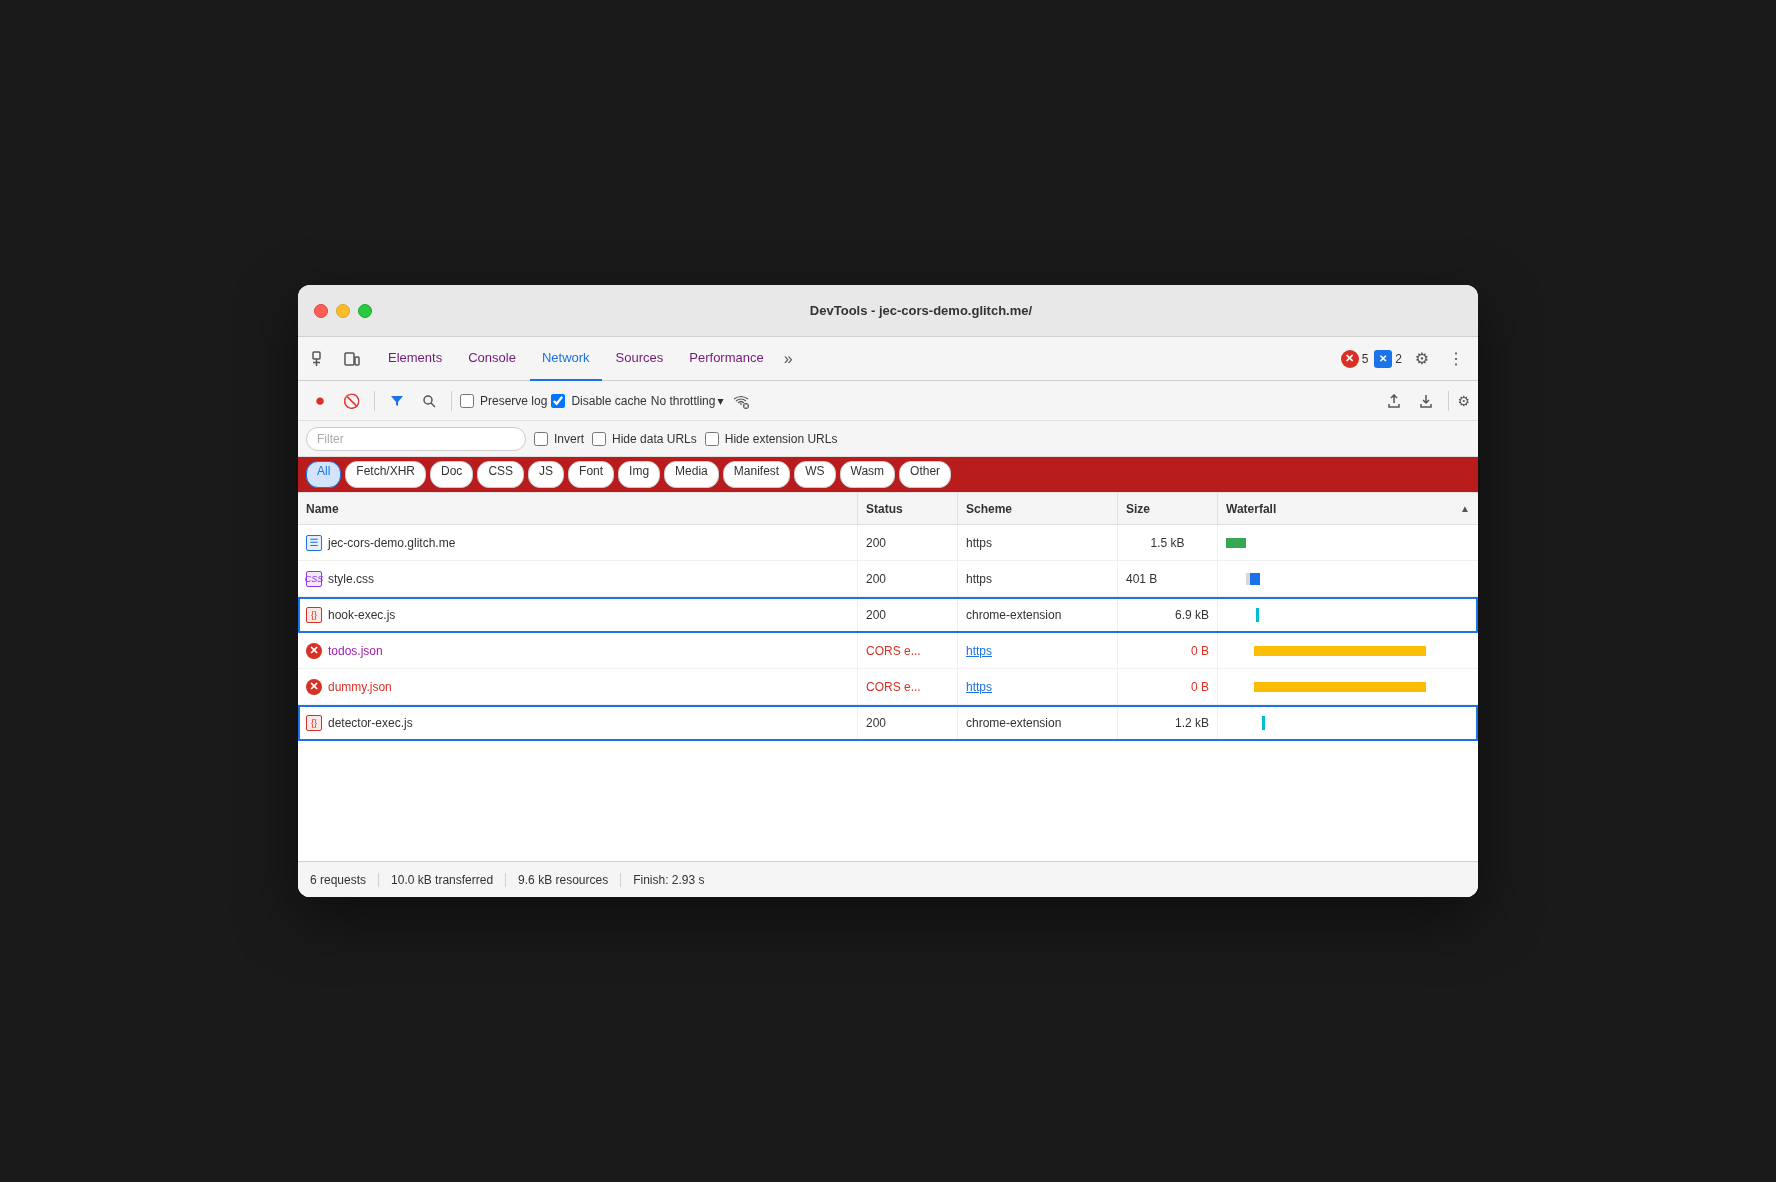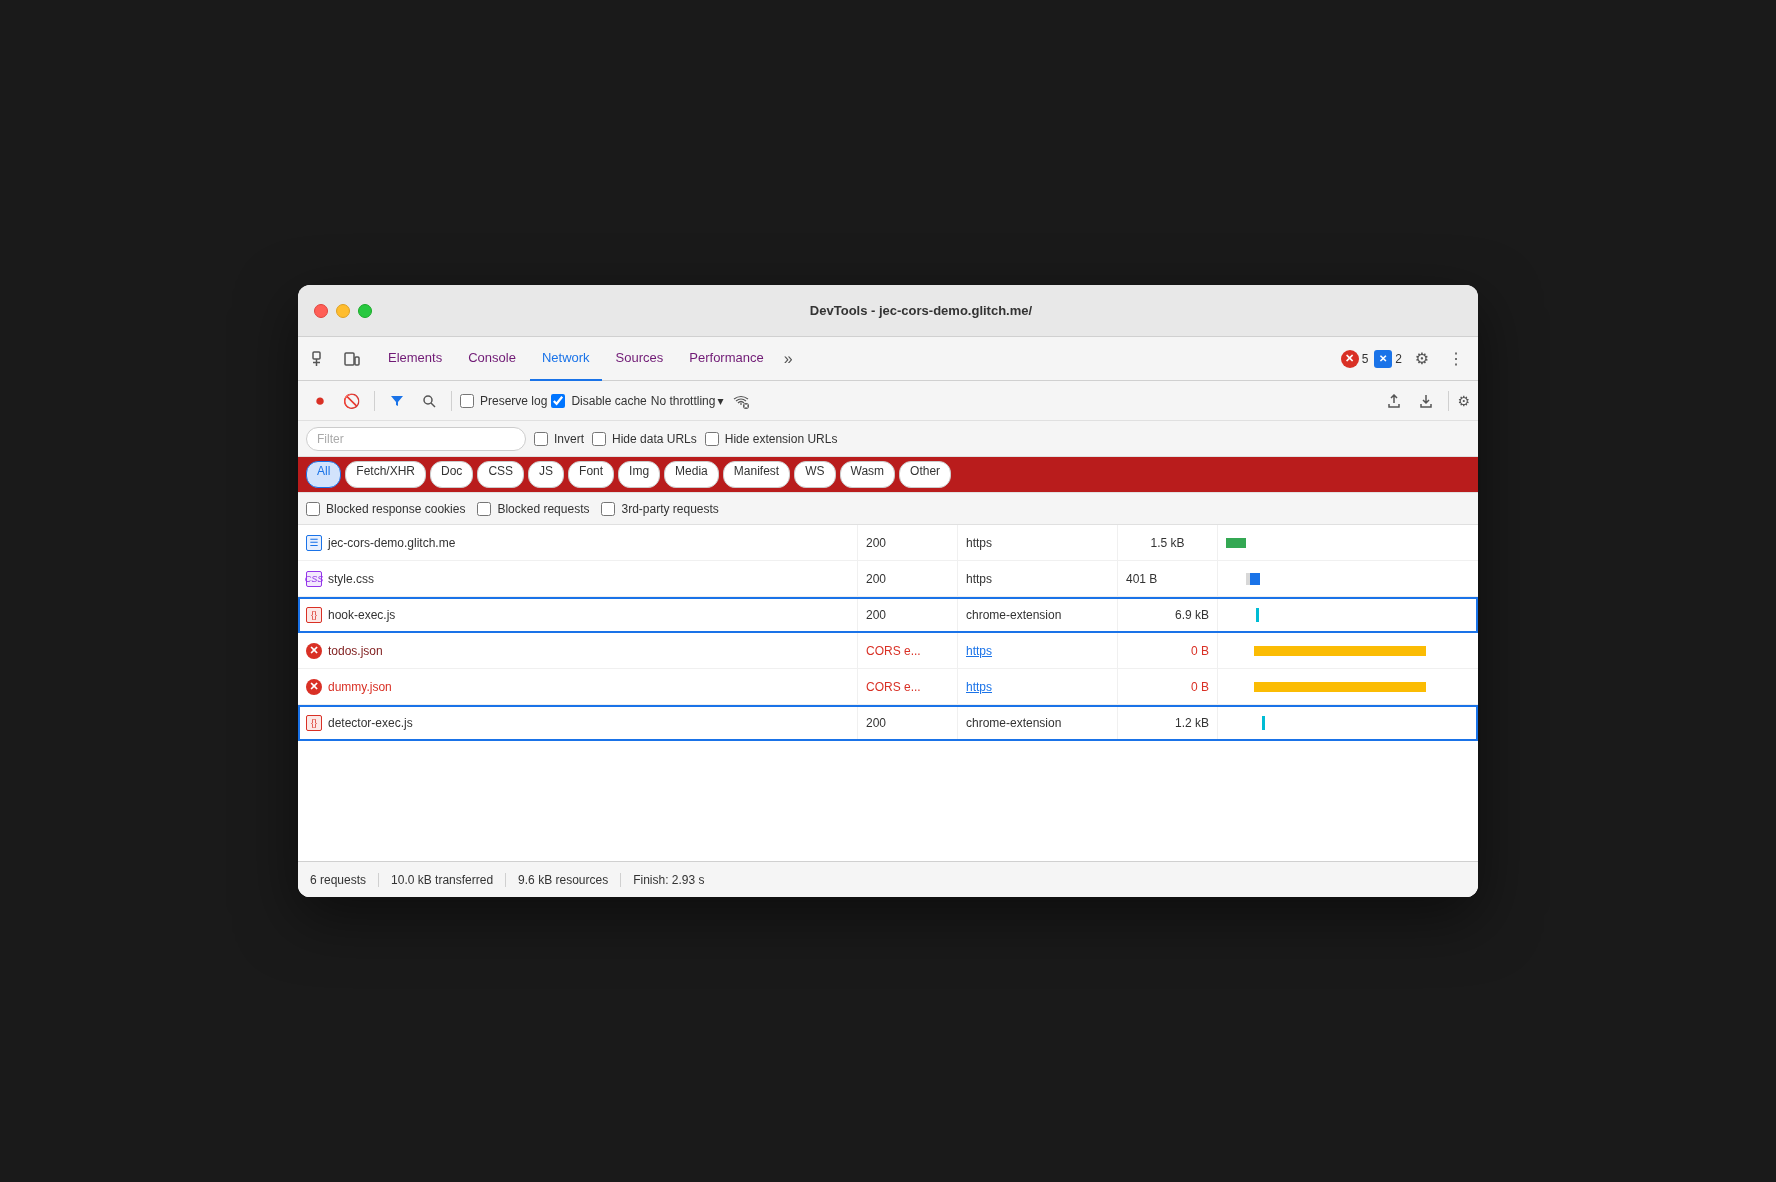--- a/index.html
+++ b/index.html
@@ -523,37 +523,41 @@
       <div class="filter-chip">JS</div>
       <div class="filter-chip">Font</div>
       <div class="filter-chip">Img</div>
       <div class="filter-chip">Media</div>
       <div class="filter-chip">Manifest</div>
       <div class="filter-chip">WS</div>
       <div class="filter-chip">Wasm</div>
       <div class="filter-chip">Other</div>
     </div>
 
-    <div class="extra-filters-row">
-      <label class="checkbox-label">
-        <input type="checkbox" style="">
-        <span>Blocked response cookies</span>
-      </label>
-      <label class="checkbox-label">
-        <input type="checkbox" style="">
-        <span>Blocked requests</span>
-      </label>
-      <label class="checkbox-label">
-        <input type="checkbox" style="">
-        <span>3rd-party requests</span>
-      </label>
-    </div>
 
     <div class="table-container">
 
+      <div class="table-header">
+        <div class="th">
+          <span>Name</span>
+        </div>
+        <div class="th">
+          <span>Status</span>
+        </div>
+        <div class="th">
+          <span>Scheme</span>
+        </div>
+        <div class="th">
+          <span>Size</span>
+        </div>
+        <div class="th">
+          <span>Waterfall</span>
+          <span class="sort-arrow">▲</span>
+        </div>
+      </div>
 
       <div class="table-row">
         <div class="td td-name">
           <div class="file-icon file-icon-html">☰</div>
           <span>jec-cors-demo.glitch.me</span>
         </div>
         <div class="td">
           <span>200</span>
         </div>
         <div class="td">
@@ -608,21 +612,21 @@
         <div class="td waterfall-cell">
           <div style="position:relative; width:200px; height:14px;">
             <div style="position:absolute; left:30px; top:0px; width:3px; height:14px; background:#00bcd4;"></div>
           </div>
         </div>
       </div>
 
       <div class="table-row error-row">
         <div class="td td-name">
           <div class="error-circle">✕</div>
-          <span style="color:#7f1d1d;">todos.json</span>
+          <span style="color:#a21caf;">todos.json</span>
         </div>
         <div class="td td-status">
           <span style="color:#d93025;">CORS e...</span>
         </div>
         <div class="td td-scheme">
           <span style="color:#1a73e8;">https</span>
         </div>
         <div class="td" style="justify-content:flex-end; color:#d93025;">
           <span>0 B</span>
         </div>

